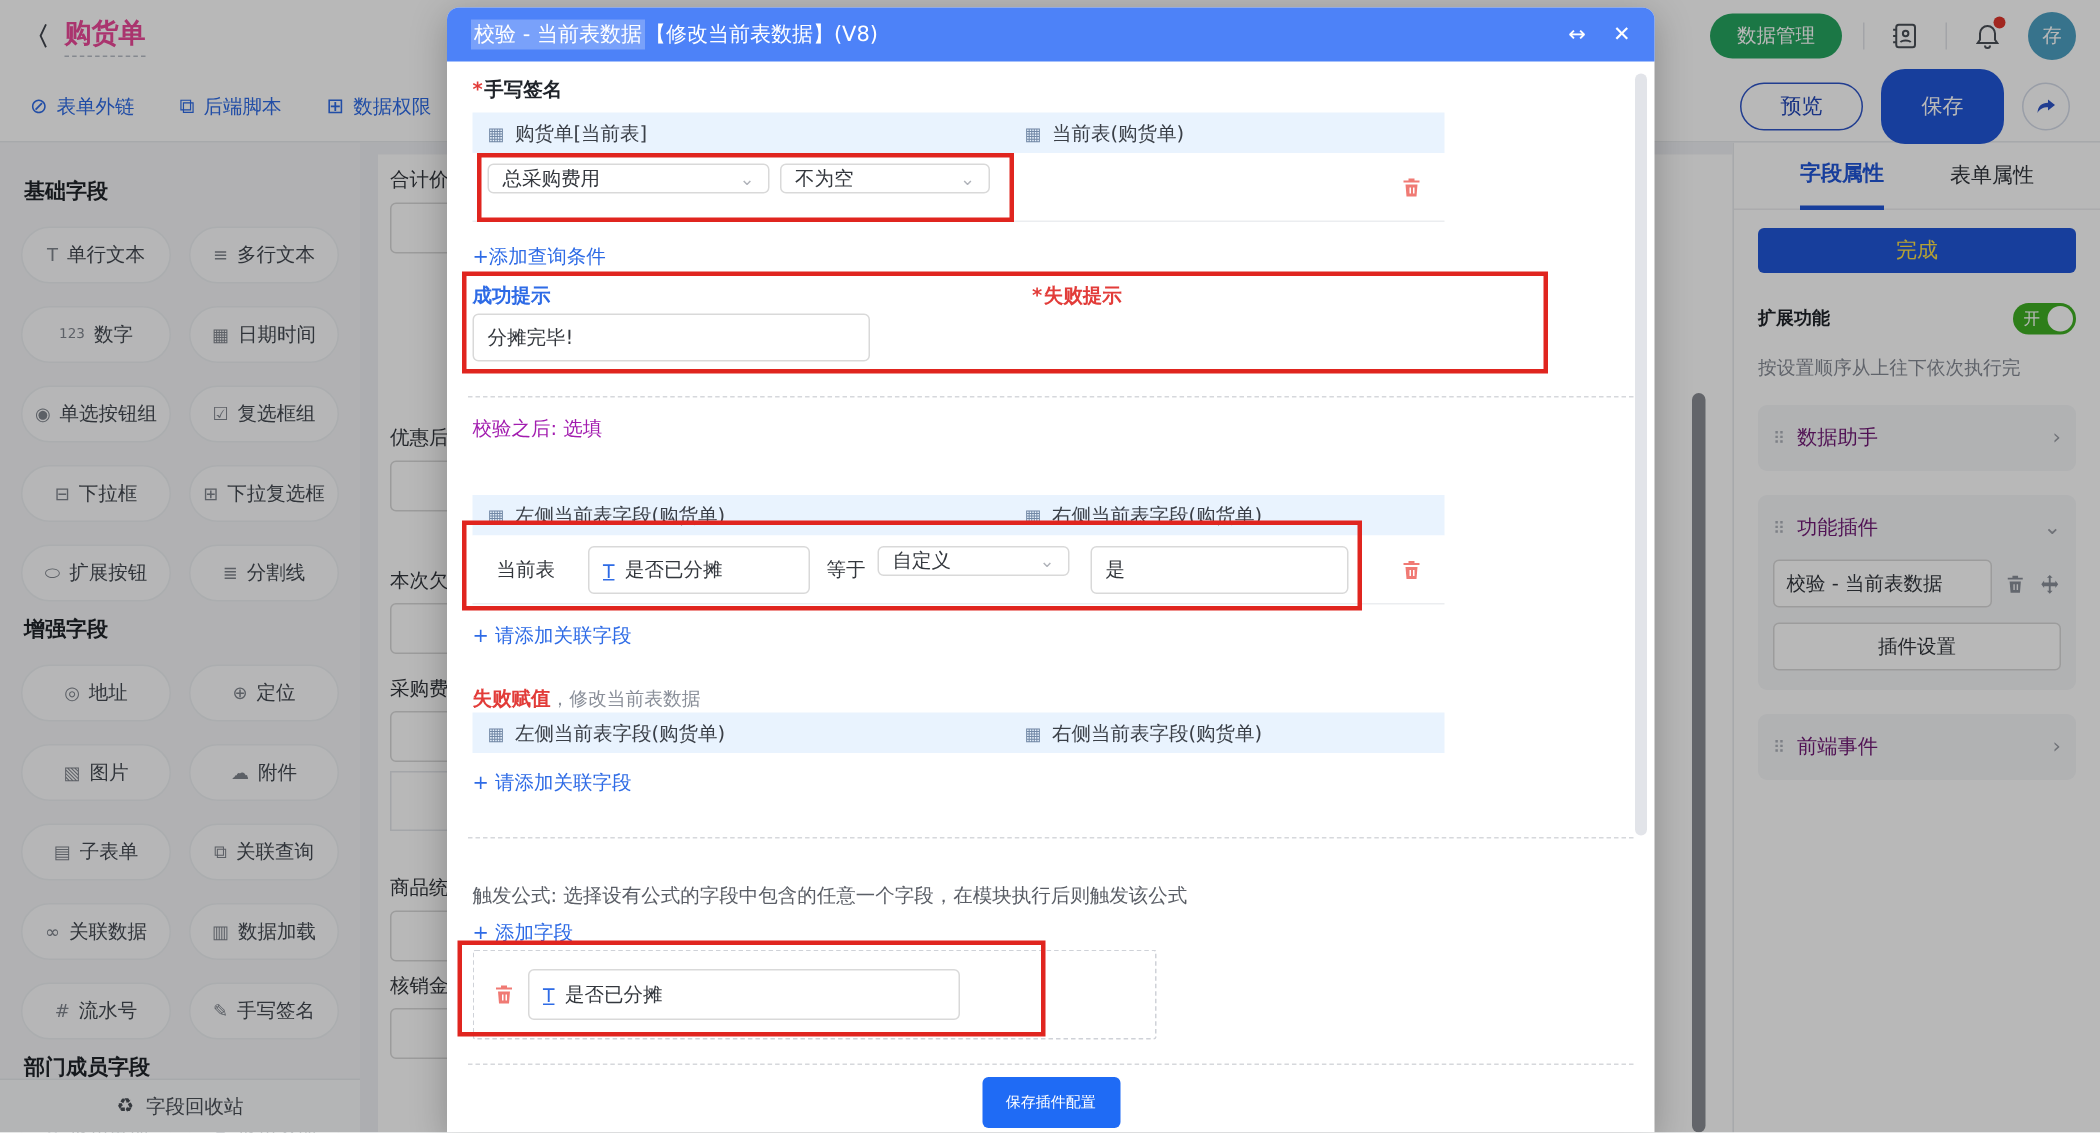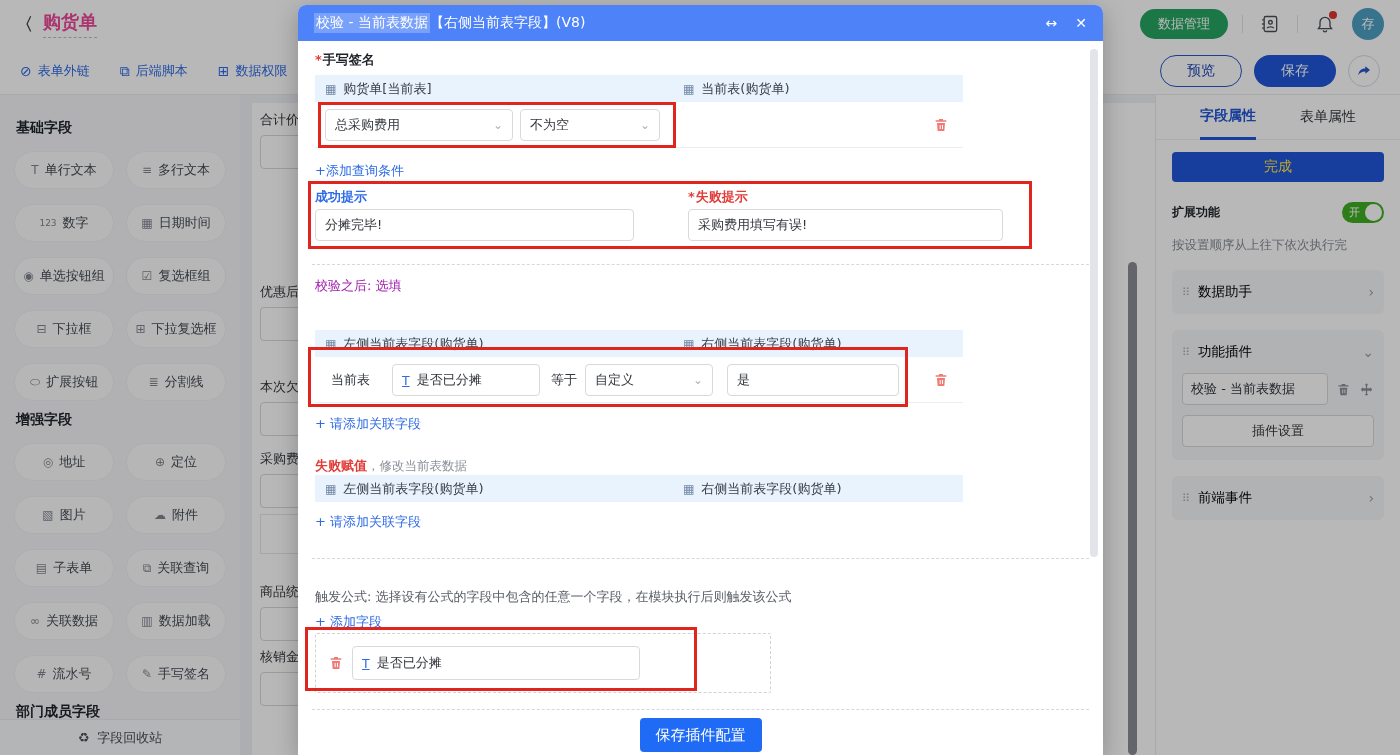--- a/index.html
+++ b/index.html
@@ -18,21 +18,21 @@
   .bell-dot { position:absolute; right:1px; top:0; width:8px; height:8px; border-radius:50%; background:#e0352b; }
   .avatar { width:32px; height:32px; border-radius:50%; background:#4da0c2; color:#fff; display:flex; align-items:center; justify-content:center; font-size:13px; cursor:pointer; }
 
   
   .subbar { position:absolute; left:0; top:48px; width:100%; height:47px; background:#fff; border-bottom:1px solid #e8eaee; display:flex; align-items:center; padding:0 20px; z-index:5; }
   .subbar-left { display:flex; gap:30px; }
   .sub-link { color:#2e6be6; display:flex; align-items:center; gap:6px; cursor:pointer; }
   .sub-link .glyph { font-size:14px; }
   .subbar-right { margin-left:auto; display:flex; align-items:center; gap:12px; }
   .pill-outline { height:32px; min-width:82px; padding:0 22px; border:1px solid #2e55c8; border-radius:16px; color:#2347b8; background:#fff; display:flex; align-items:center; justify-content:center; font-size:14px; cursor:pointer; }
-  .pill-fill { height:32px; min-width:82px; padding:12px 22px; background:#2156d8; border-radius:16px; color:#fff; display:flex; align-items:center; justify-content:center; font-size:14px; cursor:pointer; }
+  .pill-fill { height:50px; min-width:82px; padding:12px 22px; background:#2156d8; border-radius:16px; color:#fff; display:flex; align-items:center; justify-content:center; font-size:14px; cursor:pointer; }
   .share-circle { width:32px; height:32px; border-radius:50%; border:1px solid #d5dbe8; background:#fff; display:flex; align-items:center; justify-content:center; cursor:pointer; }
 
   
   .sidebar { position:absolute; left:0; top:95px; bottom:0; width:240px; background:#f5f6f8; padding:14px 14px 46px 14px; overflow:hidden; }
   .sec-title { font-size:14px; font-weight:bold; color:#1f2329; margin:10px 2px 14px; }
   .pill-grid { display:grid; grid-template-columns:1fr 1fr; gap:15px 12px; margin-bottom:8px; }
   .fpill { height:38px; background:#fcfdfe; border:1px solid #eef0f3; border-radius:19px; display:flex; align-items:center; justify-content:center; gap:6px; color:#454a52; font-size:13px; cursor:pointer; }
   .fpill .glyph { color:#80858e; font-size:12px; }
   .recycle { position:absolute; left:0; bottom:0; width:240px; height:36px; background:#fafbfc; border-top:1px solid #e8eaee; display:flex; align-items:center; justify-content:center; gap:8px; color:#4a4f57; cursor:pointer; }
 
@@ -53,21 +53,21 @@
   .done-btn { margin:12px 16px 2px; height:30px; background:#2156d8; border-radius:4px; color:#fde047; font-size:14px; display:flex; align-items:center; justify-content:center; cursor:pointer; }
   .ext-row { margin:20px 16px 0; display:flex; align-items:center; justify-content:space-between; }
   .ext-title { font-size:12px; font-weight:bold; color:#1f2329; }
   .toggle { width:42px; height:21px; border-radius:11px; background:#3faf23; position:relative; cursor:pointer; }
   .toggle .t-label { position:absolute; left:7px; top:3px; color:#fff; font-size:11px; }
   .toggle .knob { position:absolute; right:2px; top:2px; width:17px; height:17px; border-radius:50%; background:#fff; }
   .hint { margin:14px 16px 0; font-size:12.5px; color:#868b95; }
   .rcard { margin:16px 16px 0; background:#f6f7f9; border-radius:6px; padding:13px 10px; }
   .rcard-head { display:flex; align-items:center; cursor:pointer; }
   .drag { color:#aeb2ba; font-size:11px; letter-spacing:-1px; }
-  .rcard-label { flex:1; margin-left:9px; font-size:13.5px; color:#000000; }
+  .rcard-label { flex:1; margin-left:9px; font-size:13.5px; color:#701a75; }
   .rcard-chev { color:#9a9ea6; font-size:14px; }
   .plugin-row { margin-top:12px; display:flex; align-items:center; gap:8px; }
   .plugin-input { flex:1; height:32px; background:#fff; border:1px solid #d9d9d9; border-radius:4px; padding:0 8px; display:flex; align-items:center; color:#33373d; }
   .gray-ic { color:#8a8f99; display:flex; cursor:pointer; }
   .settings-btn { margin-top:10px; height:32px; background:#fff; border:1px solid #d9d9d9; border-radius:4px; display:flex; align-items:center; justify-content:center; color:#33373d; cursor:pointer; }
 
   
   .overlay { position:absolute; inset:0; background:rgba(0,0,0,0.28); z-index:40; }
   .modal { position:absolute; left:298px; top:5px; width:805px; bottom:0; background:#fff; border-radius:8px 8px 0 0; z-index:50; box-shadow:0 6px 24px rgba(0,0,0,.25); }
   .m-head { position:absolute; left:0; top:0; width:100%; height:36px; background:#4d82f8; border-radius:8px 8px 0 0; display:flex; align-items:center; padding:0 16px; color:#fff; font-size:14px; }
@@ -75,35 +75,35 @@
   .m-head-icons { margin-left:auto; display:flex; gap:18px; font-size:14px; }
   .m-head-icons span { cursor:pointer; }
   .m-label { position:absolute; left:17px; font-weight:bold; color:#1f2329; }
   .req::before { content:"*"; color:#e23c39; margin-right:1px; }
   .mtable { position:absolute; left:17px; width:648px; }
   .mt-head { height:27px; background:#e9f3fe; position:relative; display:flex; align-items:center; }
   .mt-hcell { display:flex; align-items:center; gap:7px; color:#3a3f47; padding-left:10px; }
   .mt-hcell.second { position:absolute; left:368px; padding-left:0; }
   .tbl-ic { color:#7288a6; font-size:12px; }
   .mt-row { height:46px; background:#fff; border-bottom:1px solid #ebedf0; position:relative; }
-  .msel { position:absolute; top:7px; height:32px; border:1px solid #d9d9d9; border-radius:4px; background:#fff; display:flex; align-items:center; padding:0 9px; cursor:pointer; }
+  .msel { position:absolute; top:7px; height:20px; border:1px solid #d9d9d9; border-radius:4px; background:#fff; display:flex; align-items:center; padding:0 9px; cursor:pointer; }
   .msel .chev { margin-left:auto; color:#b0b3ba; font-size:12px; }
   .minput { position:absolute; height:32px; border:1px solid #d9d9d9; border-radius:4px; background:#fff; display:flex; align-items:center; gap:7px; padding:0 9px; }
   .t-ic { color:#2e6be6; text-decoration:underline; font-size:12.5px; }
   .trash { position:absolute; cursor:pointer; display:flex; }
   .blue-link { position:absolute; left:17px; color:#2e6be6; cursor:pointer; }
   .dash-div { position:absolute; left:14px; right:14px; border-top:1px dashed #d6d8dc; }
   .gray-note { position:absolute; left:17px; color:#a21caf; }
   .assign-title { position:absolute; left:17px; }
   .assign-title .t-blue { color:#2e6be6; font-weight:bold; }
   .assign-title .t-red { color:#e23c39; font-weight:bold; }
   .assign-title .t-desc { color:#8a8f99; font-size:12.5px; }
   .row-txt { position:absolute; top:14px; color:#33373d; }
   .dash-box { position:absolute; left:17px; width:456px; height:60px; border:1px dashed #cfd2d8; border-radius:2px; }
-  .save-btn { position:absolute; top:713px; left:50%; transform:translateX(-50%); height:34px; padding:0 16px; background:#1f6bf5; border-radius:4px; color:#fff; font-size:15px; display:flex; align-items:center; cursor:pointer; }
+  .save-btn { position:absolute; top:713px; left:50%; transform:translateX(-50%); height:34px; padding:0 16px; background:#1f6bf5; border-radius:4px; color:#fff; font-size:10px; display:flex; align-items:center; cursor:pointer; }
   .m-scroll { position:absolute; right:5px; top:44px; width:8px; height:508px; background:#e2e4e9; border-radius:4px; }
   .anno { position:absolute; border:3px solid #e0251f; z-index:100; pointer-events:none; }
 </style>
 </head>
 <body>
 
 <div class="app">
 
   <div class="topbar">
     <span class="back">〈</span>
@@ -349,21 +349,21 @@
         <span class="rcard-chev">›</span>
       </div>
     </div>
   </div>
 
   <div class="overlay"></div>
 
   <div class="modal">
     <div class="m-head">
       <span class="m-title-hl">校验 - 当前表数据</span>
-      <span>【右侧当前表字段】(V8)</span>
+      <span>【修改当前表数据】(V8)</span>
       <div class="m-head-icons">
         <span>↔</span>
         <span>✕</span>
       </div>
     </div>
 
     <div class="m-label req" style="top:46px">手写签名</div>
 
     <div class="mtable" style="top:70px">
       <div class="mt-head">
@@ -388,27 +388,24 @@
         <span class="trash" style="left:618px;top:15px">
           <svg width="16" height="16" viewBox="0 0 24 24" fill="#f07a74">
               <path d="M9 3h6v2h5v2H4V5h5V3zM6 9h12l-1 12H7L6 9zm4 3v6h1.5v-6H10zm3.5 0v6H15v-6h-1.5z"></path>
             </svg>
         </span>
       </div>
     </div>
     <div class="blue-link" style="top:157px">+添加查询条件</div>
 
     <div class="m-label" style="top:183px;color:#2e6be6">成功提示</div>
-    <div class="minput" style="left:17px;top:204px;width:319px">
+    <div class="minput" style="left:17px;top:204px;width:265px">
         <span>分摊完毕!</span>
       </div>
     <div class="m-label req" style="left:390px;top:183px;color:#e23c39">失败提示</div>
-    <div class="minput" style="left:390px;top:204px;width:315px">
-        <span>采购费用填写有误!</span>
-      </div>
 
     <div class="dash-div" style="top:259px"></div>
     <div class="gray-note" style="top:272px">校验之后: 选填</div>
 
     <div class="mtable" style="top:325px">
       <div class="mt-head">
         <div class="mt-hcell">
             <span class="tbl-ic">▦</span>
             <span>左侧当前表字段(购货单)</span>
           </div>

